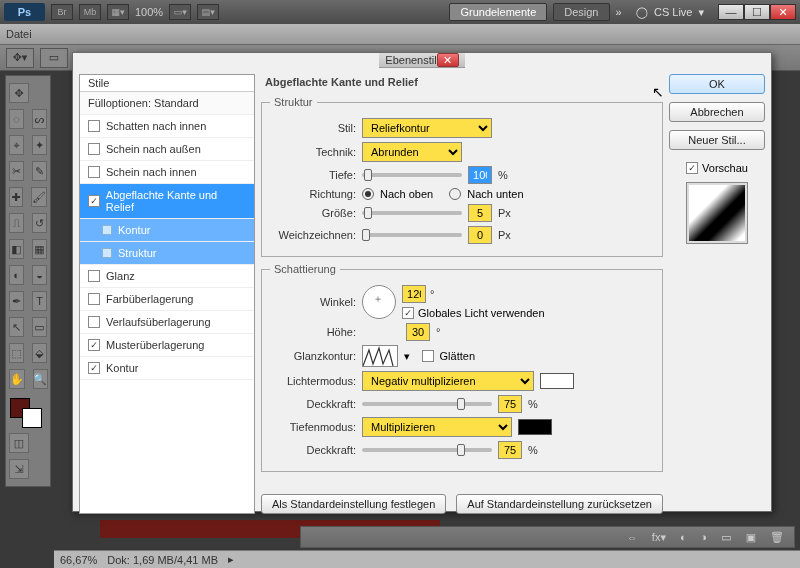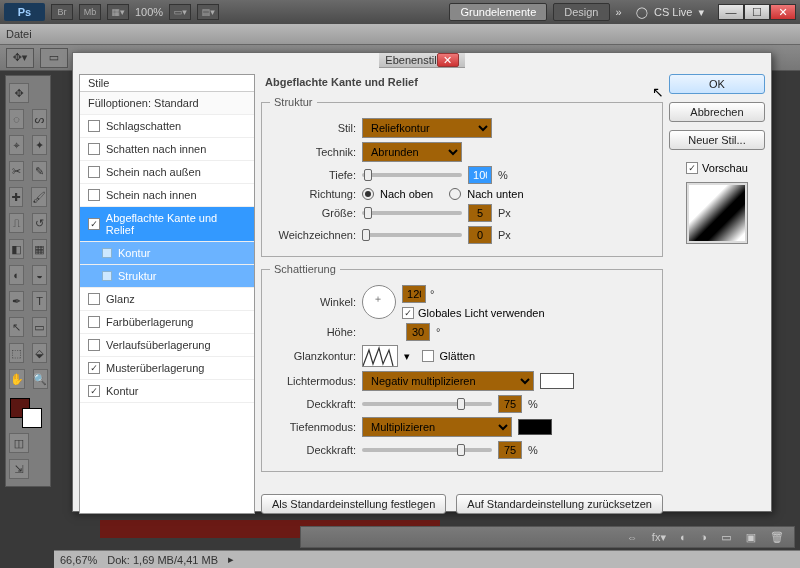--- a/index.html
+++ b/index.html
@@ -50,21 +50,21 @@
 .styles-panel .sub { padding-left: 22px; background: #6bb3ff; color: #fff; display: flex; align-items: center; gap: 6px; }
 .styles-panel .sub .sqicon { width: 10px; height: 10px; background: #cde8ff; border: 1px solid #89b3d1; }
 .cb { width: 12px; height: 12px; border: 1px solid #888; background: #fff; display: inline-flex; align-items: center; justify-content: center; font-size: 9px; color: #333; }
 
 .settings { flex: 1; display: flex; flex-direction: column; gap: 6px; }
 .settings .heading { color: #444; font-weight: bold; padding: 2px 4px; }
 fieldset { border: 1px solid #aaa; padding: 6px 8px 8px; }
 legend { color: #555; padding: 0 4px; }
 .row { display: flex; align-items: center; gap: 6px; margin: 4px 0; }
 .row .lbl { width: 86px; text-align: right; color: #333; }
-select, input[type=text] { border: 1px solid #888; background: #a16207; height: 18px; padding: 0 4px; font-size: 11px; }
+select, input[type=text] { border: 1px solid #888; background: #fde047; height: 18px; padding: 0 4px; font-size: 11px; }
 select { height: 20px; }
 .slider { flex: 0 0 100px; height: 4px; background: #bbb; position: relative; border-radius: 2px; }
 .slider .thumb { position: absolute; top: -4px; width: 8px; height: 12px; background: #eee; border: 1px solid #666; border-radius: 2px; }
 .numbox { width: 24px; text-align: center; }
 .unit { color: #333; }
 .radio { width: 12px; height: 12px; border: 1px solid #666; border-radius: 50%; display: inline-flex; align-items: center; justify-content: center; }
 .radio .dot { width: 6px; height: 6px; background: #333; border-radius: 50%; }
 .anglewheel { width: 34px; height: 34px; border: 1px solid #888; border-radius: 50%; position: relative; background: #fff; }
 .anglewheel .cross { position: absolute; left: 10px; top: 6px; font-size: 10px; color: #666; }
 .gloss { width: 36px; height: 22px; border: 1px solid #888; background: #fff; display: flex; align-items: flex-end; justify-content: center; }
@@ -198,24 +198,20 @@
     <div class="spacer"></div>
     <div class="x">✕</div>
   </div>
   <div class="dialog-body">
 
     <div class="styles-panel">
       <div class="hdr">Stile</div>
       <div class="item fill">Fülloptionen: Standard</div>
       <div class="item">
           <span class="cb"></span>
-          <span>Schlagschatten</span>
-        </div>
-      <div class="item">
-          <span class="cb"></span>
           <span>Schatten nach innen</span>
         </div>
       <div class="item">
           <span class="cb"></span>
           <span>Schein nach außen</span>
         </div>
       <div class="item">
           <span class="cb"></span>
           <span>Schein nach innen</span>
         </div>

